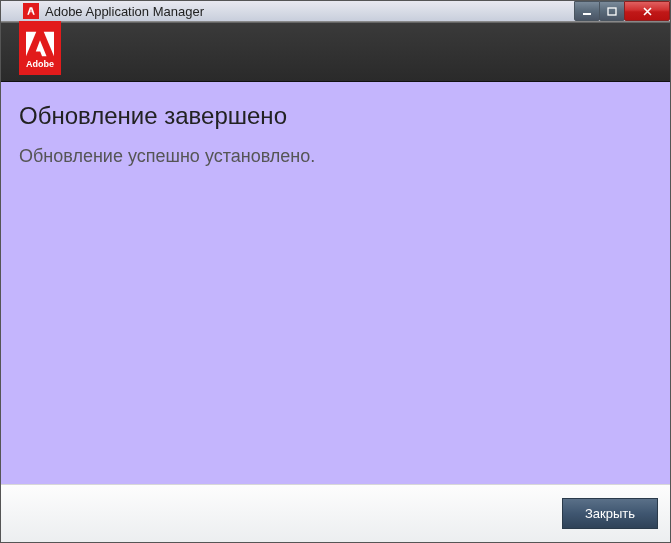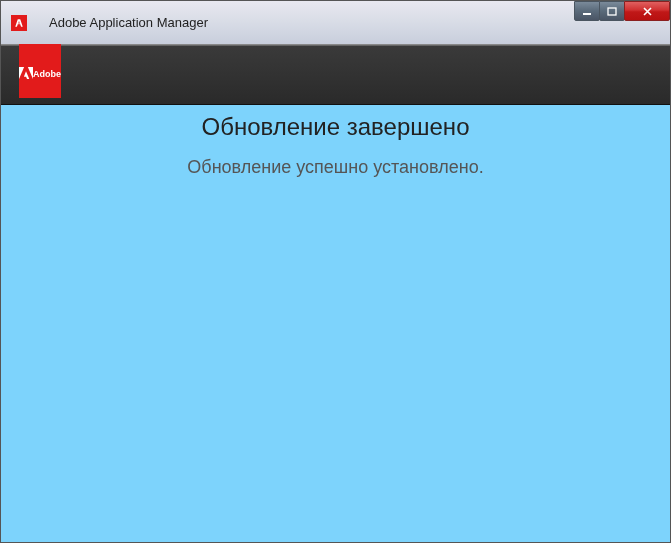--- a/index.html
+++ b/index.html
@@ -16,28 +16,27 @@
     }
     .window {
       width: 671px;
       height: 543px;
       border: 1px solid #555;
       display: flex;
       flex-direction: column;
       background: #fff;
     }
     .titlebar {
-      height: 44px;
+      height: 21px;
       background: linear-gradient(to bottom, #e8e8f0 0%, #d8dce6 50%, #c8cedc 100%);
       display: flex;
       align-items: center;
-      padding-left: 10px;
+      padding-left: 22px;
       border-bottom: 1px solid #888;
       position: relative;
-      gap: 16px;
     }
     .titlebar-icon {
       width: 16px;
       height: 16px;
       background: #e21b1b;
       display: flex;
       align-items: center;
       justify-content: center;
       margin-right: 6px;
     }
@@ -89,42 +88,41 @@
       position: relative;
     }
     .adobe-badge {
       position: absolute;
       left: 18px;
       top: -2px;
       width: 42px;
       height: 54px;
       background: #e21b1b;
       display: flex;
-      flex-direction: row;
+      flex-direction: column;
       align-items: center;
       justify-content: center;
       padding-top: 4px;
     }
     .adobe-badge svg {
       width: 28px;
       height: 26px;
     }
     .adobe-badge-text {
       color: #fff;
       font-size: 9px;
       font-weight: bold;
       margin-top: 2px;
     }
     .content {
       flex: 1;
-      background: #7dd3fc;
-      padding: 8px 18px;
+      background: #c4b5fd;
+      padding: 20px 18px;
       display: flex;
       flex-direction: column;
-      align-items: center;
     }
     .heading {
       font-size: 24px;
       font-weight: normal;
       color: #222;
       margin-bottom: 16px;
     }
     .subtext {
       font-size: 18px;
       color: #555;
@@ -188,14 +186,17 @@
       </svg>
       <div class="adobe-badge-text">Adobe</div>
     </div>
   </div>
 
   <div class="content">
     <h1 class="heading">Обновление завершено</h1>
     <p class="subtext">Обновление успешно установлено.</p>
   </div>
 
+  <div class="footer">
+    <button class="close-button">Закрыть</button>
+  </div>
 
 </div>
 
 </body></html>

